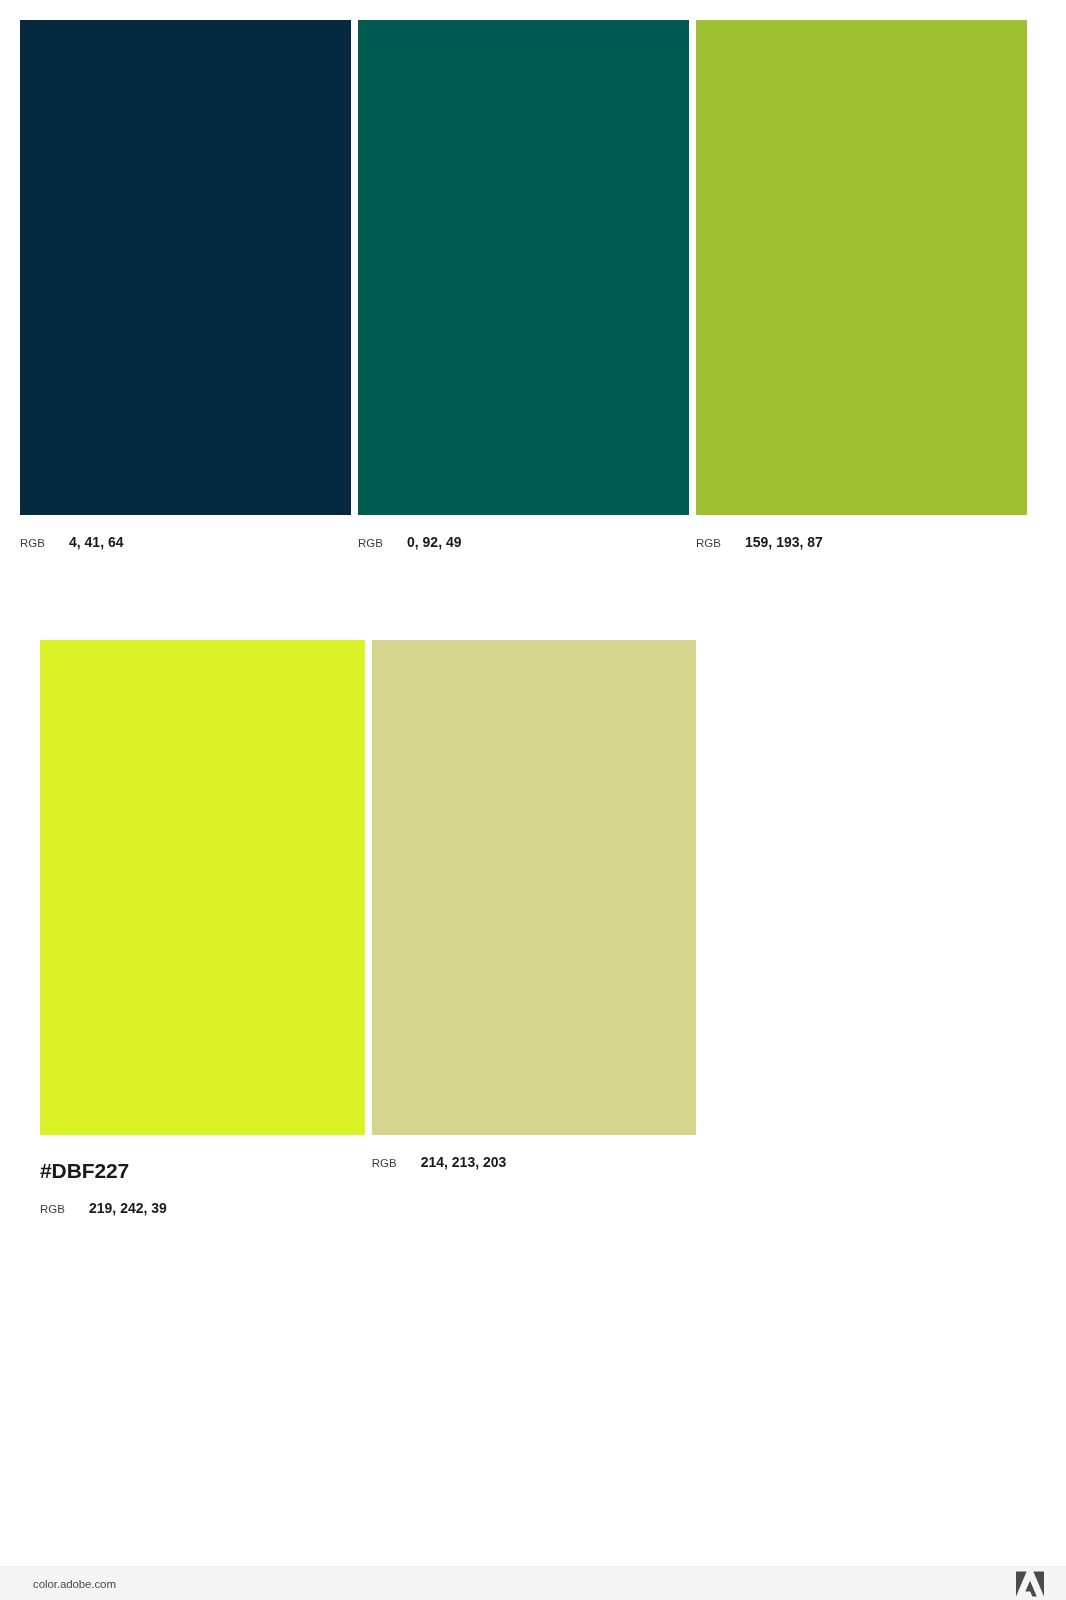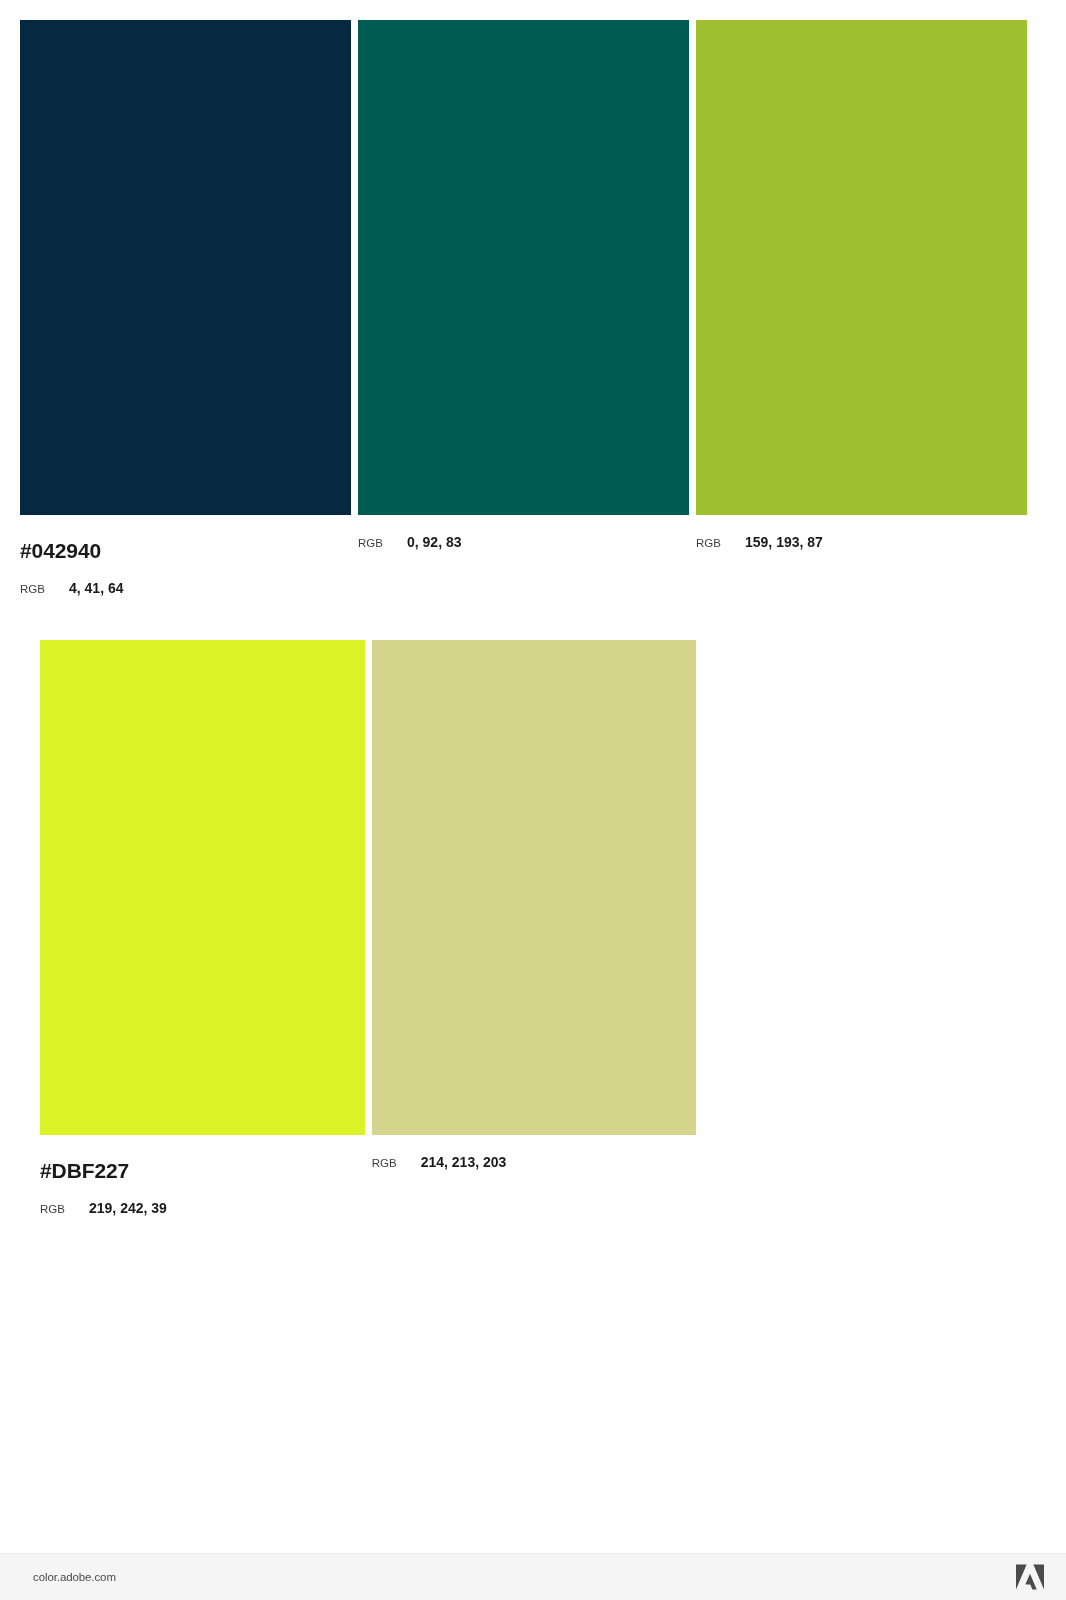--- a/index.html
+++ b/index.html
@@ -87,21 +87,21 @@
     font-weight: bold;
     color: #1a1a1a;
   }
 
   
   .page-footer {
     position: absolute;
     left: 0;
     bottom: 0;
     width: 1066px;
-    height: 47px;
+    height: 34px;
     background: #f5f5f5;
     border-top: 1px solid #ededed;
     box-sizing: border-box;
   }
 
   .footer-url {
     position: absolute;
     left: 33px;
     top: 50%;
     transform: translateY(-50%);
@@ -126,34 +126,33 @@
 
 <div class="palette-page">
 
   <div class="swatch-grid">
 
     <div class="swatch-row row-top">
 
       <div class="swatch-cell">
         <div class="swatch-chip" style="background-color: rgb(4, 41, 64);"></div>
         <div class="swatch-meta">
-          <div class="swatch-hex">#042940</div>
           <div class="swatch-rgb-line">
             <span class="rgb-label">RGB</span>
             <span class="rgb-values">4, 41, 64</span>
           </div>
         </div>
       </div>
 
       <div class="swatch-cell">
         <div class="swatch-chip" style="background-color: rgb(0, 92, 83);"></div>
         <div class="swatch-meta">
           <div class="swatch-rgb-line">
             <span class="rgb-label">RGB</span>
-            <span class="rgb-values">0, 92, 83</span>
+            <span class="rgb-values">0, 92, 49</span>
           </div>
         </div>
       </div>
 
       <div class="swatch-cell">
         <div class="swatch-chip" style="background-color: rgb(159, 193, 49);"></div>
         <div class="swatch-meta">
           <div class="swatch-rgb-line">
             <span class="rgb-label">RGB</span>
             <span class="rgb-values">159, 193, 87</span>

